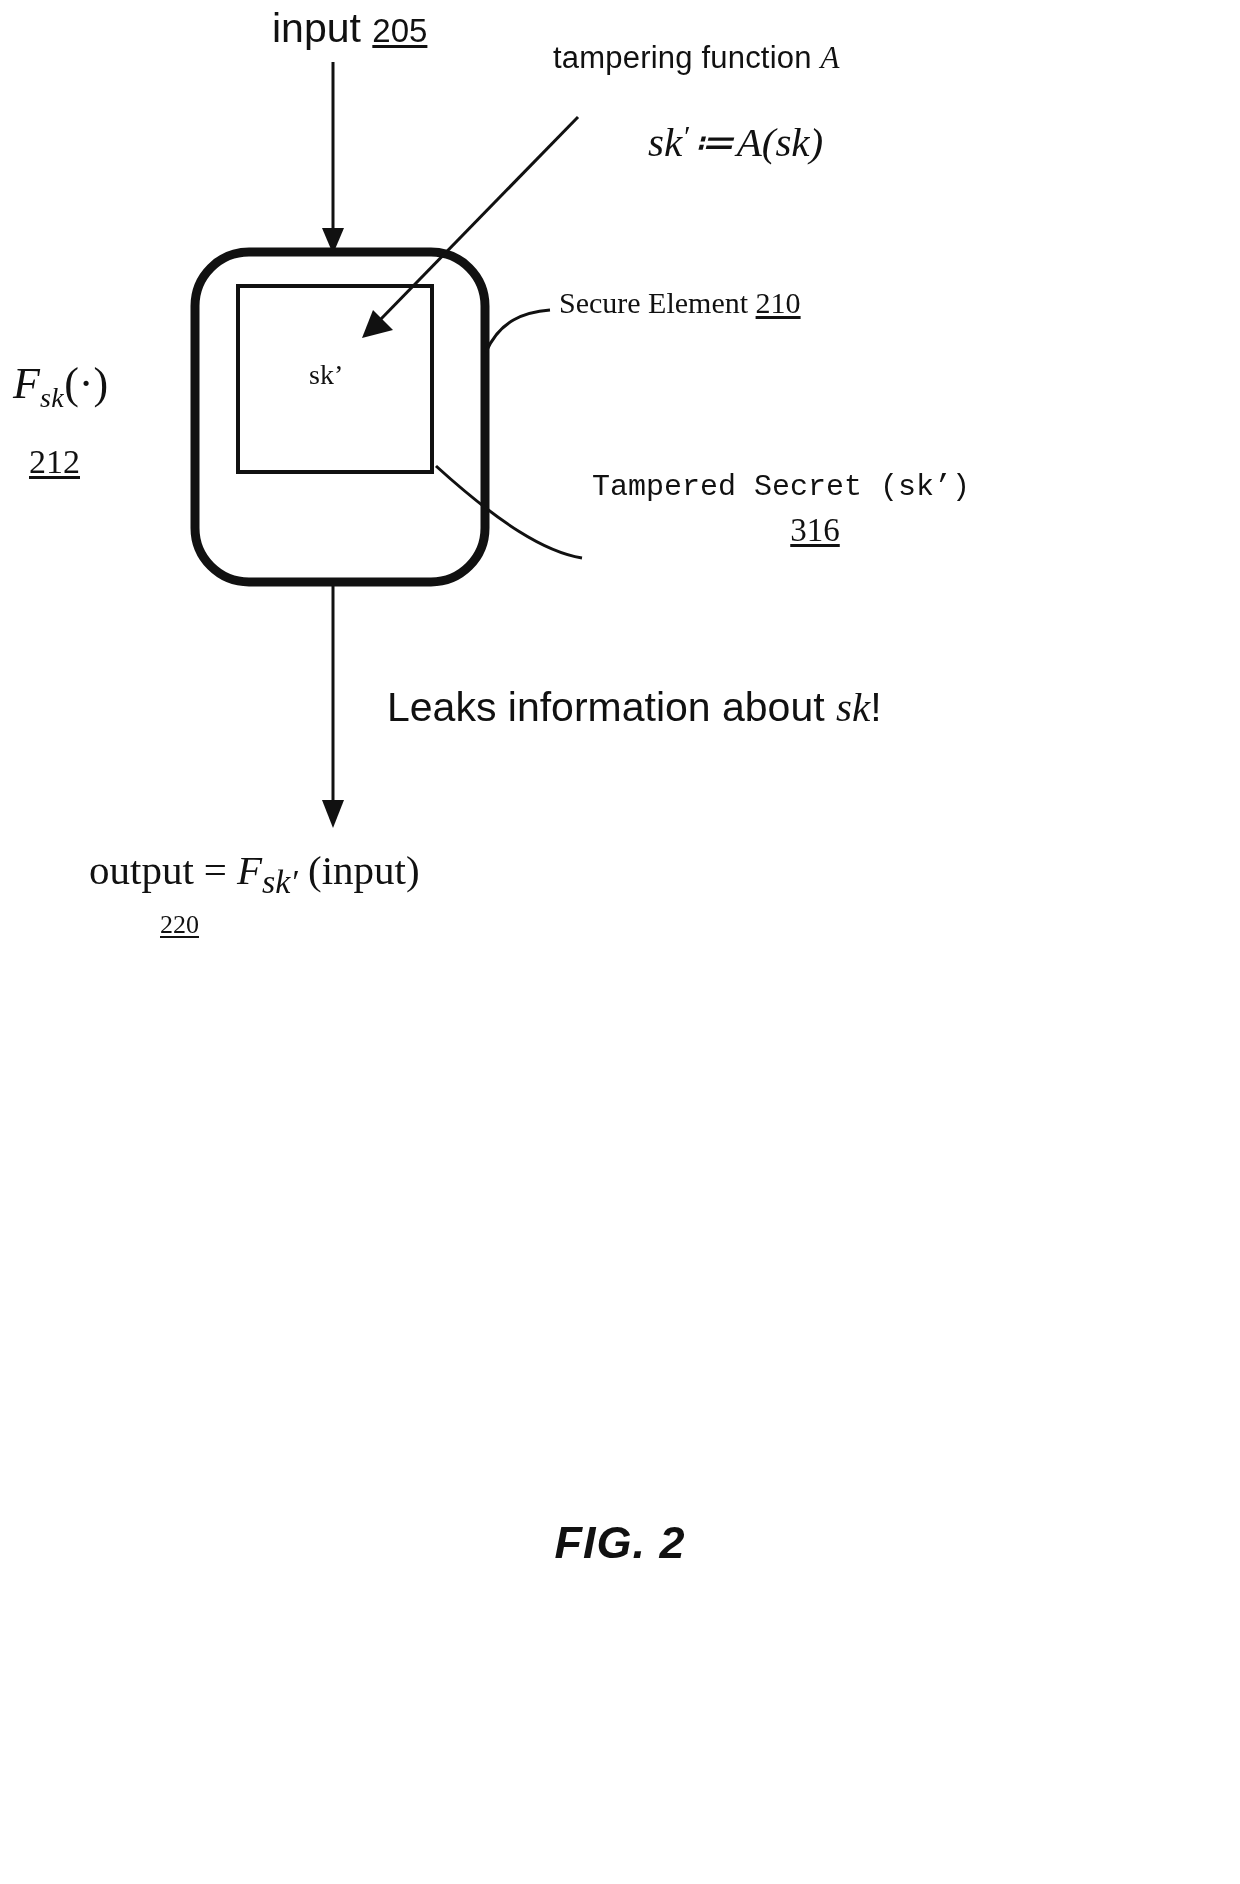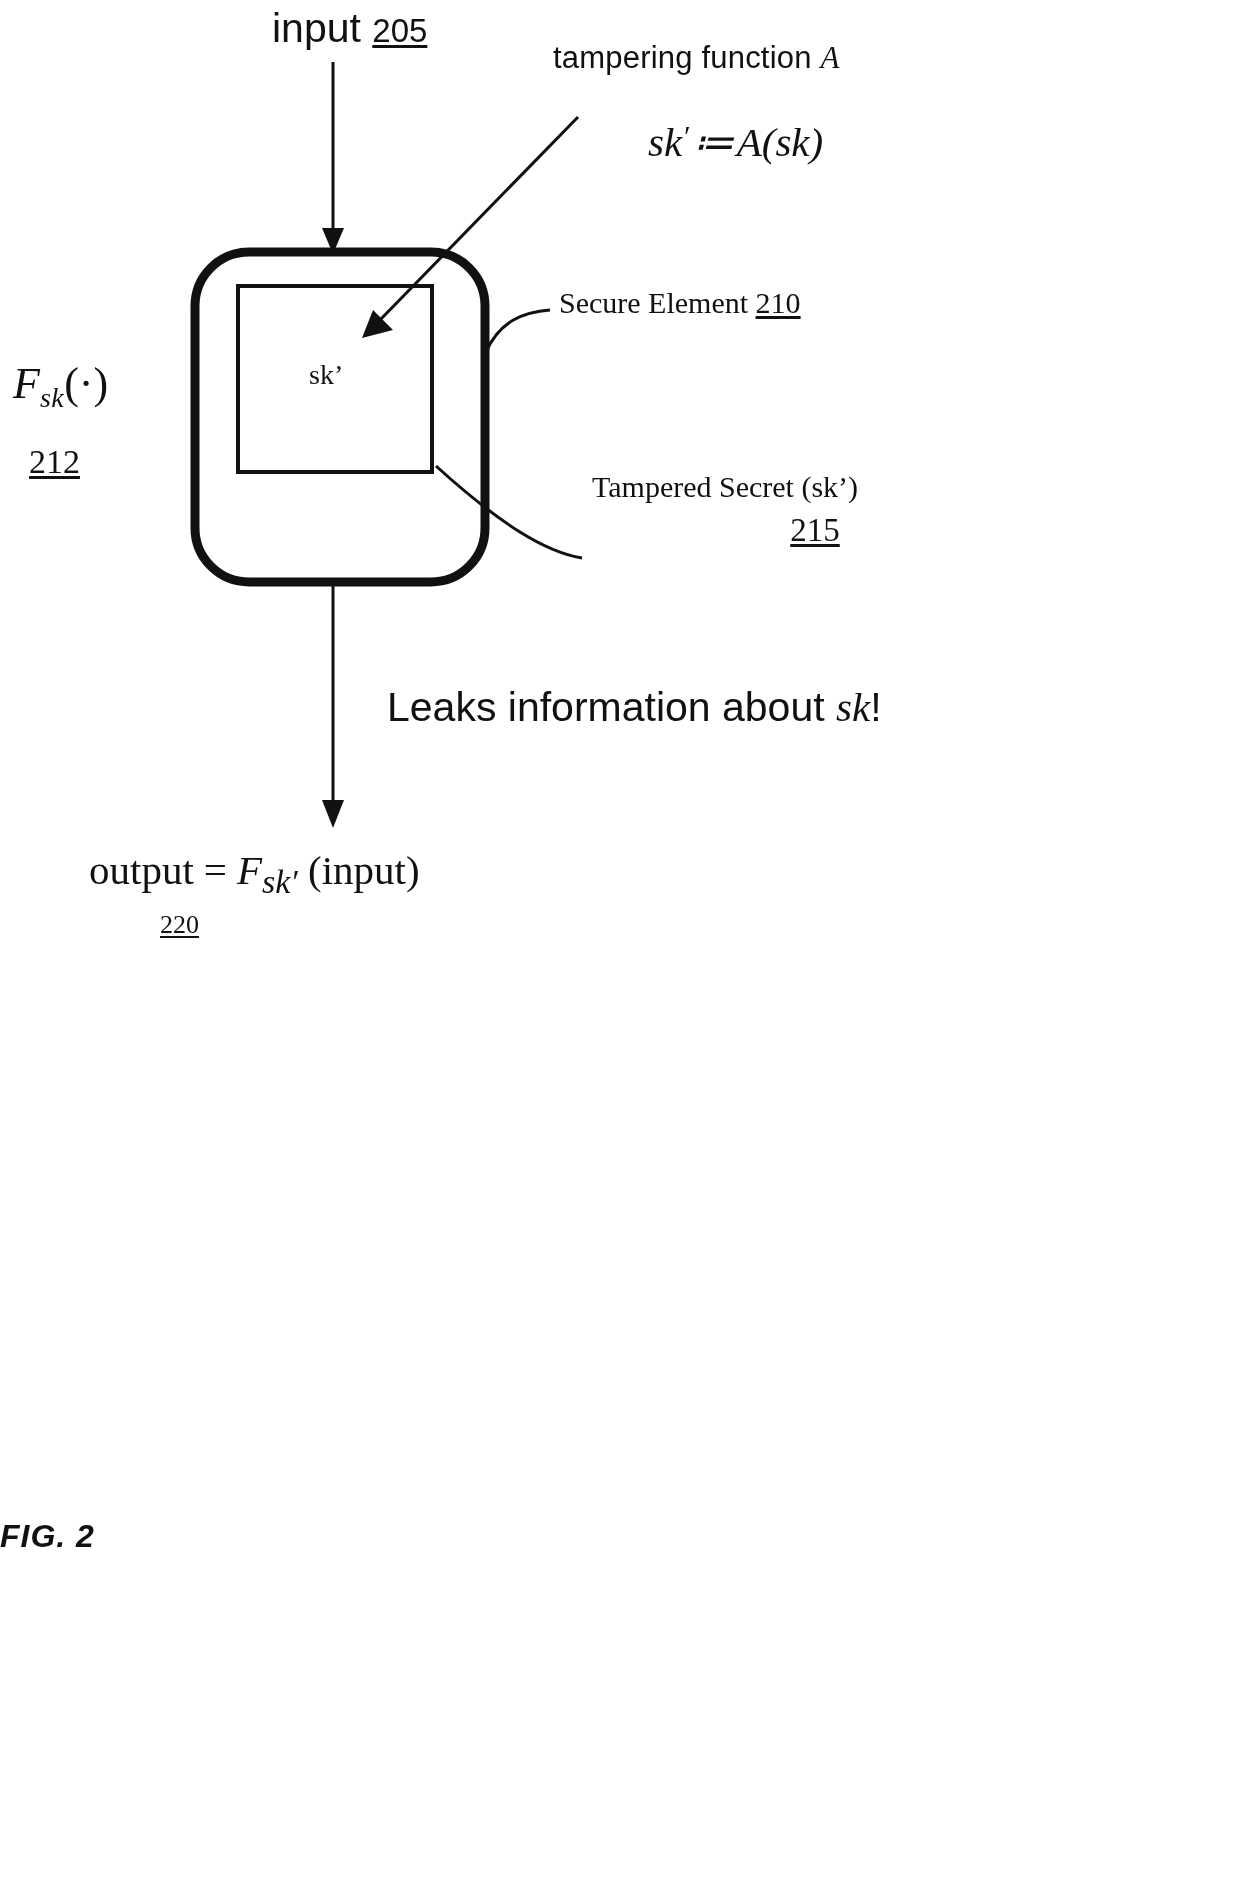--- a/index.html
+++ b/index.html
@@ -93,20 +93,21 @@
     left: 29px;
     top: 444px;
     font-size: 34px;
   }
 
   
   #tampered-secret-label {
     left: 592px;
     top: 471px;
     font-size: 30px;
+    font-family: Liberation Mono, monospace;
   }
   #tampered-secret-number {
     left: 715px;
     top: 513px;
     font-size: 33px;
     width: 200px;
     text-align: center;
   }
 
   
@@ -131,22 +132,22 @@
     left: 160px;
     top: 911px;
     font-size: 26px;
   }
 
   
   #figure-caption {
     left: 0;
     top: 1519px;
     width: 1240px;
-    text-align: left;
-    font-size: 32px;
+    text-align: center;
+    font-size: 45px;
     font-weight: bold;
     font-style: italic;
     letter-spacing: 1px;
   }
 </style>
 </head>
 <body>
 
 <svg id="figure-canvas" viewBox="0 0 1240 1884" xmlns="http://www.w3.org/2000/svg">
 
@@ -193,21 +194,21 @@
 </div>
 
 <div class="lbl serif" id="inner-secret-label">sk’</div>
 
 <div class="lbl serif ital" id="fsk-label">
   <span>F</span><span class="sub">sk</span><span class="dotarg">(·)</span>
 </div>
 <div class="lbl serif und" id="fsk-number">212</div>
 
 <div class="lbl serif" id="tampered-secret-label">Tampered Secret (sk’)</div>
-<div class="lbl serif und" id="tampered-secret-number">215</div>
+<div class="lbl serif und" id="tampered-secret-number">316</div>
 
 <div class="lbl sans" id="leaks-label">
   <span>Leaks information about </span><span class="ital serif">sk</span><span>!</span>
 </div>
 
 <div class="lbl serif" id="output-label">
   <span>output</span><span class="eq">=</span><span class="ital">F</span><span class="fsub ital">sk′</span> <span>(input)</span>
 </div>
 <div class="lbl serif und" id="output-number">220</div>
 

